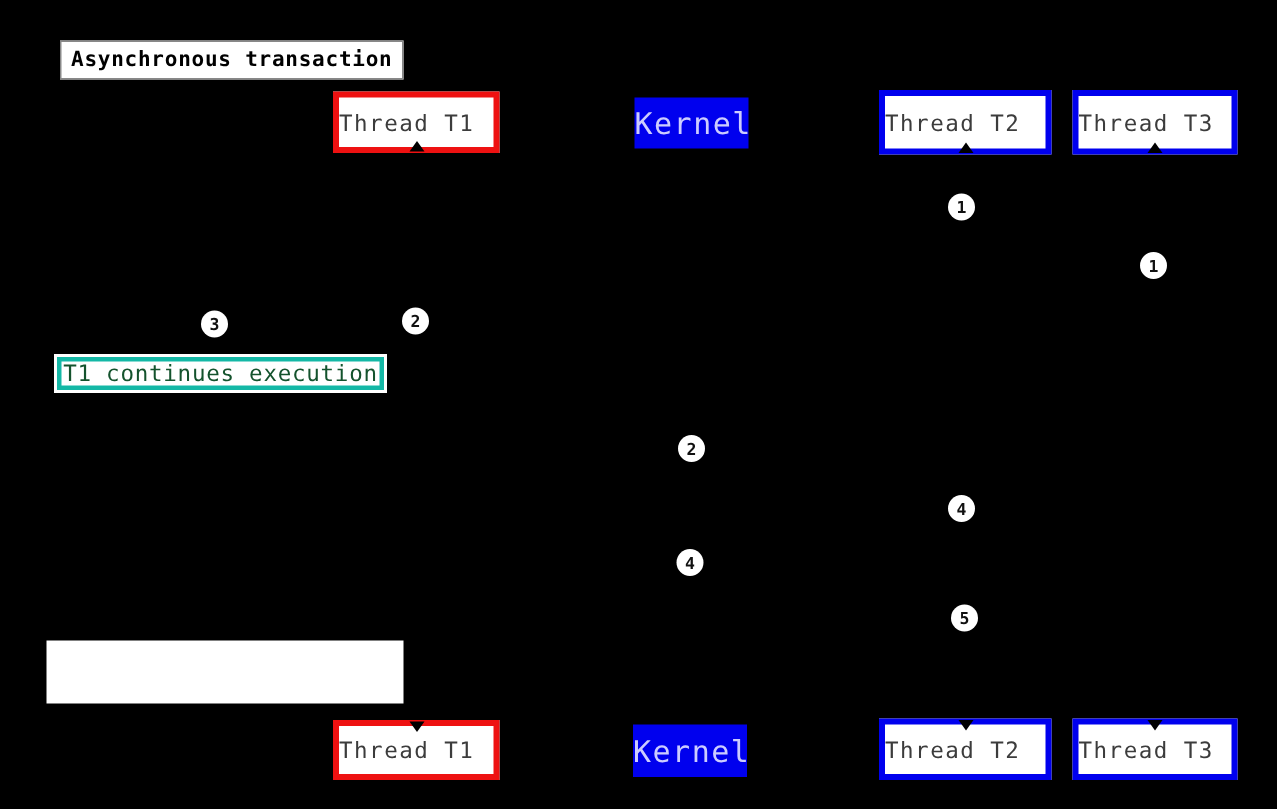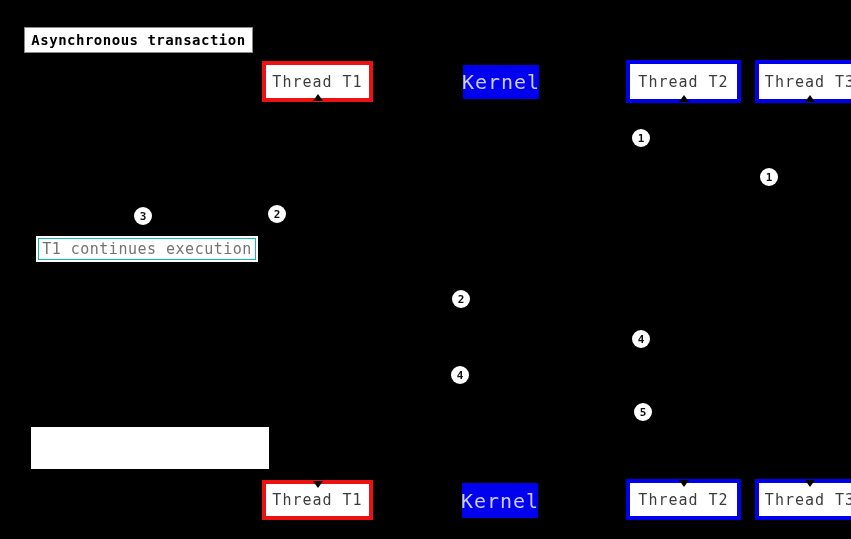--- a/index.html
+++ b/index.html
@@ -5,32 +5,31 @@
   html,body{margin:0;padding:0;background:#000;}
   .canvas{
     position:relative;
     width:851px;height:539px;
     background:var(--background,#000000);
     font-family:"DejaVu Sans Mono", monospace;
     overflow:hidden;
   }
   
   .title-box{
-    position:absolute;left:24px;top:27px;width:229px;height:26px;
+    position:absolute;left:40px;top:27px;width:229px;height:26px;
     background:#ffffff;border:1px solid #888;box-sizing:border-box;
     display:flex;align-items:center;justify-content:center;
     font-size:14px;font-weight:bold;color:#000;letter-spacing:0.5px;
     white-space:nowrap;
   }
   
   .actor{
     position:absolute;box-sizing:border-box;
-    display:flex;align-items:center;justify-content:center;
+    display:flex;align-items:center;justify-content:flex-start;
     white-space:nowrap;
-    margin-left:40px;
   }
   .actor.thread{
     background:#ffffff;
     font-size:15px;letter-spacing:1px;
     color:var(--thread-text,#3c3c3c);
   }
   .actor.red-border{border:4px solid var(--red-accent,#ee1111);}
   .actor.blue-border{border:4px solid var(--blue-accent,#0000ee);}
   .actor.kernel{
     background:var(--blue-accent,#0000ee);
@@ -48,23 +47,23 @@
     top:-3px;
     border-left:5px solid transparent;border-right:5px solid transparent;
     border-top:7px solid #000;
   }
   
   .note-outer{
     position:absolute;left:36px;top:236px;width:222px;height:26px;
     background:#ffffff;box-sizing:border-box;padding:2px;display:flex;
   }
   .note-inner{
-    flex:1;border:1px solid #14b8a6;
+    flex:1;border:3px solid #14b8a6;
     display:flex;align-items:center;justify-content:center;
-    font-size:15px;color:#737373;letter-spacing:0.5px;white-space:nowrap;
+    font-size:15px;color:#14532d;letter-spacing:0.5px;white-space:nowrap;
   }
   .empty-note{
     position:absolute;left:31px;top:427px;width:238px;height:42px;
     background:#ffffff;
   }
   
   .step-marker{
     position:absolute;width:18px;height:18px;border-radius:50%;
     background:#ffffff;color:#111;
     display:flex;align-items:center;justify-content:center;

